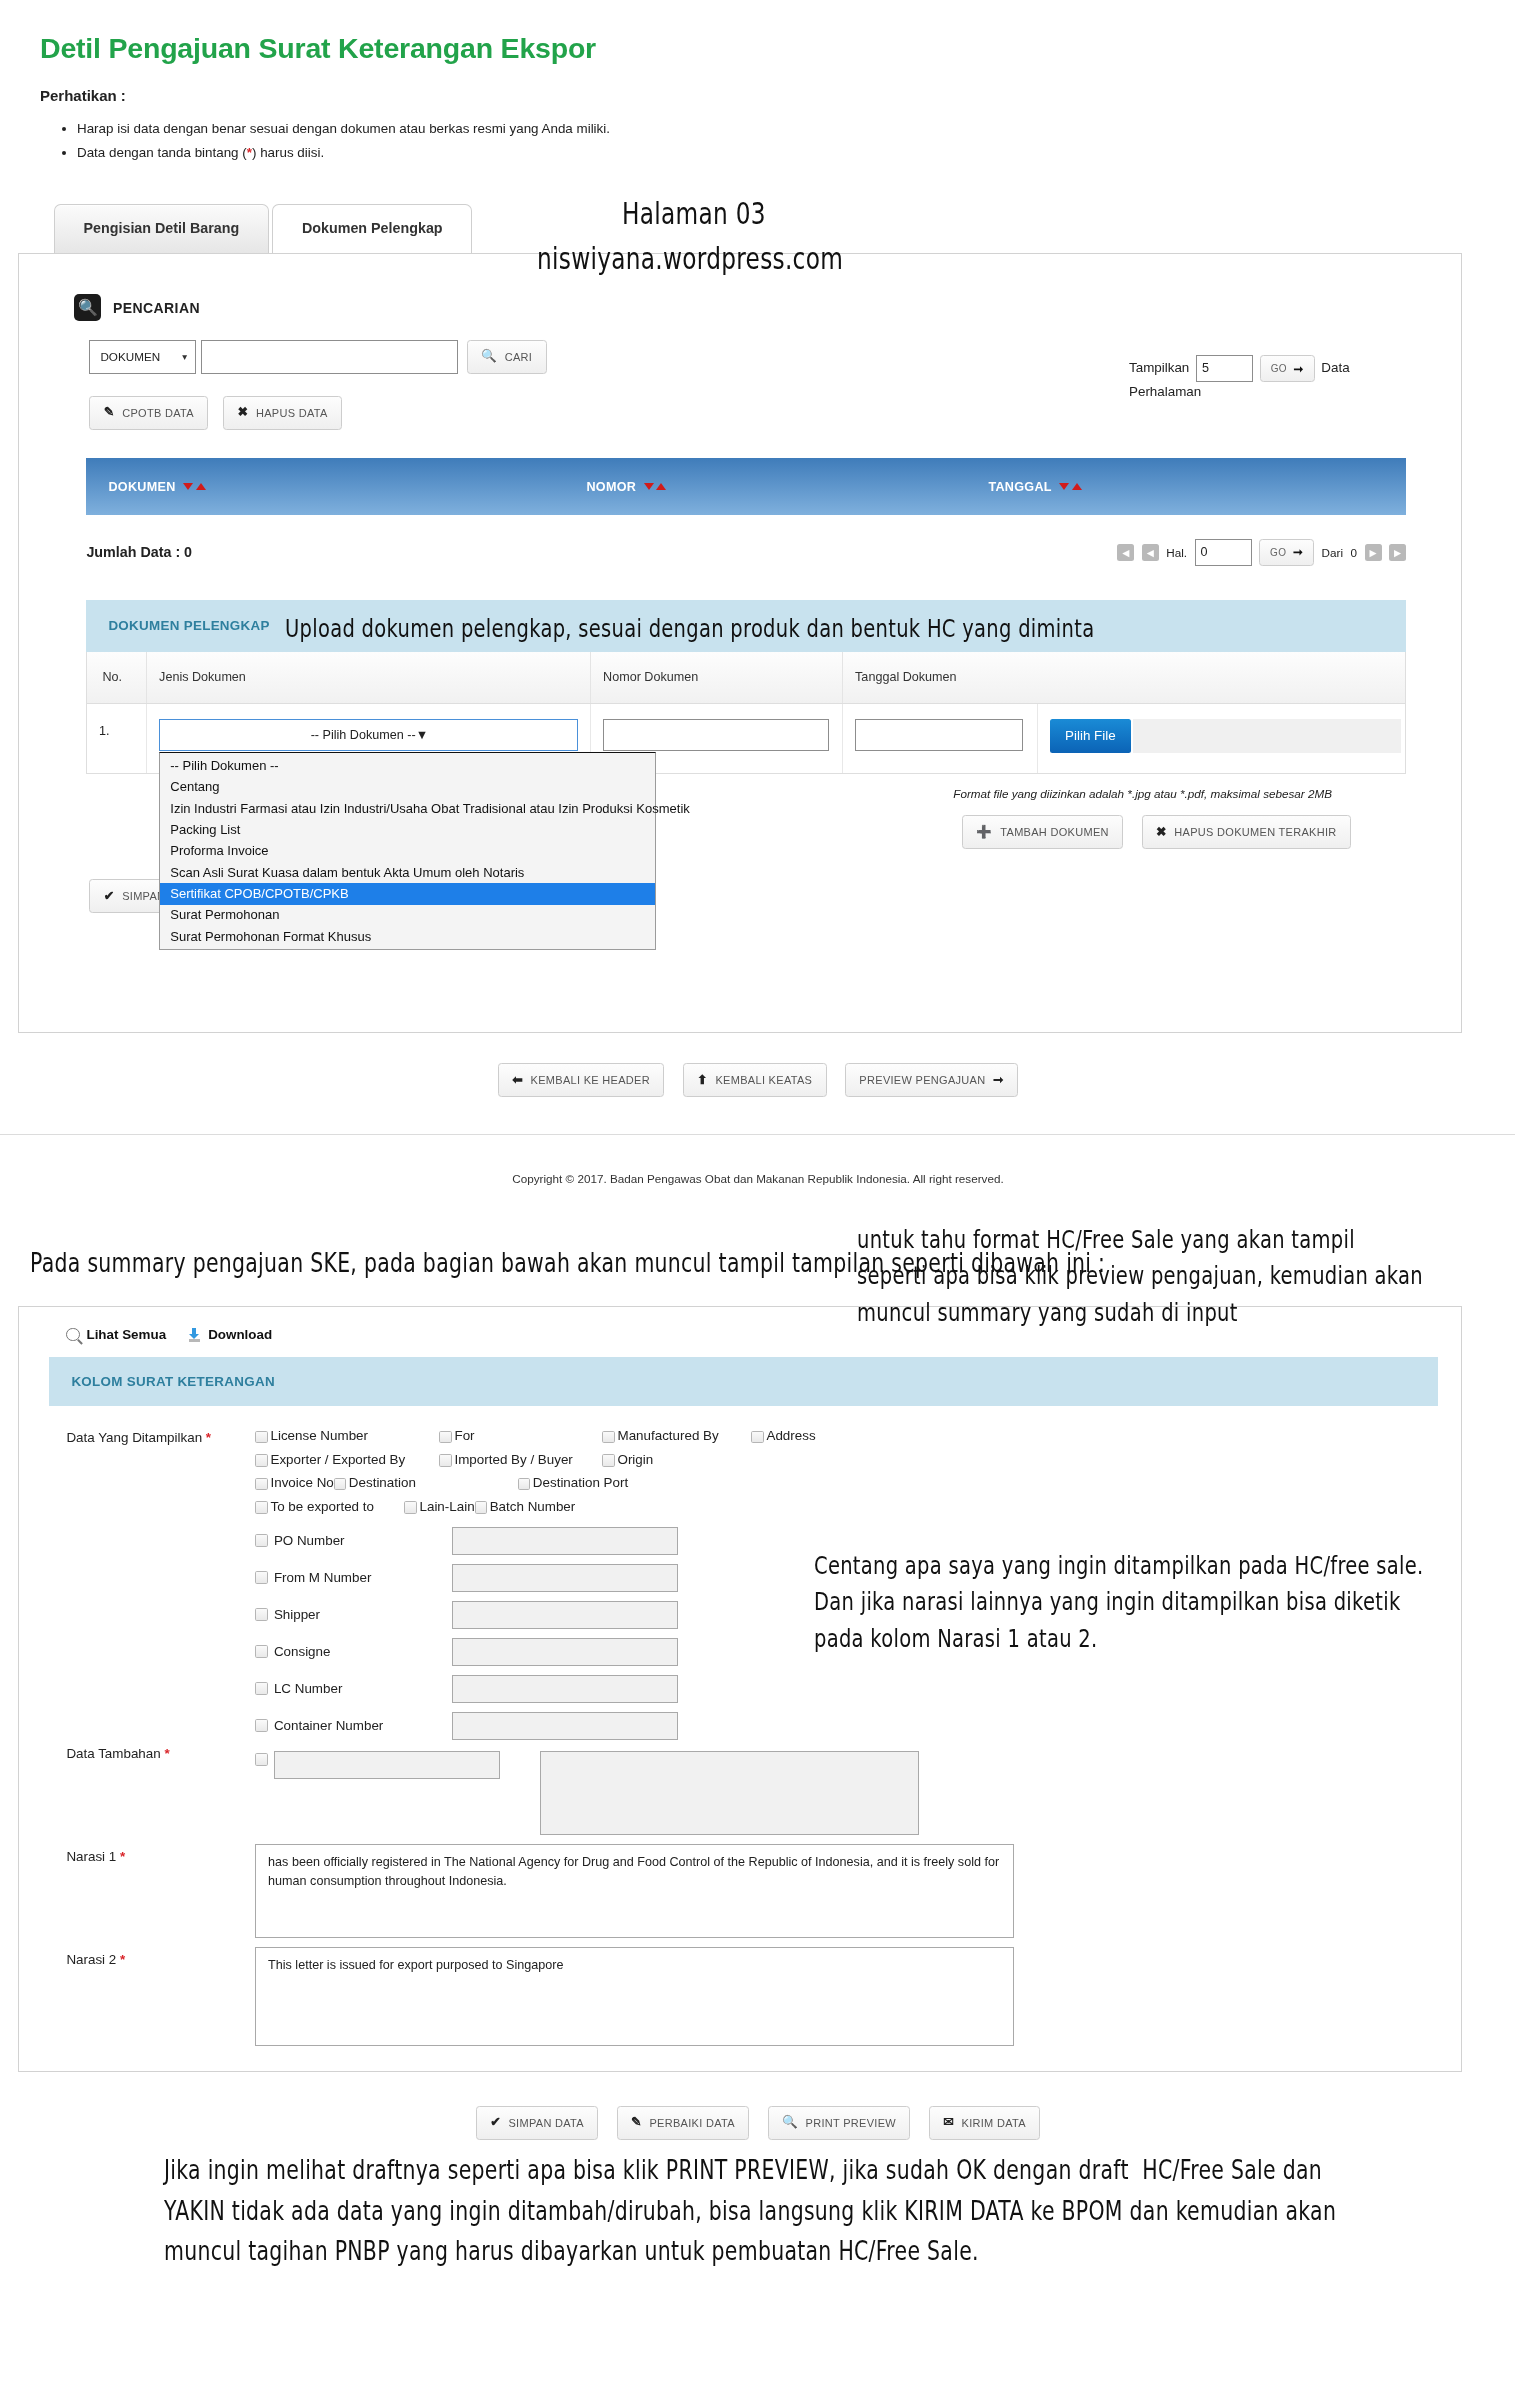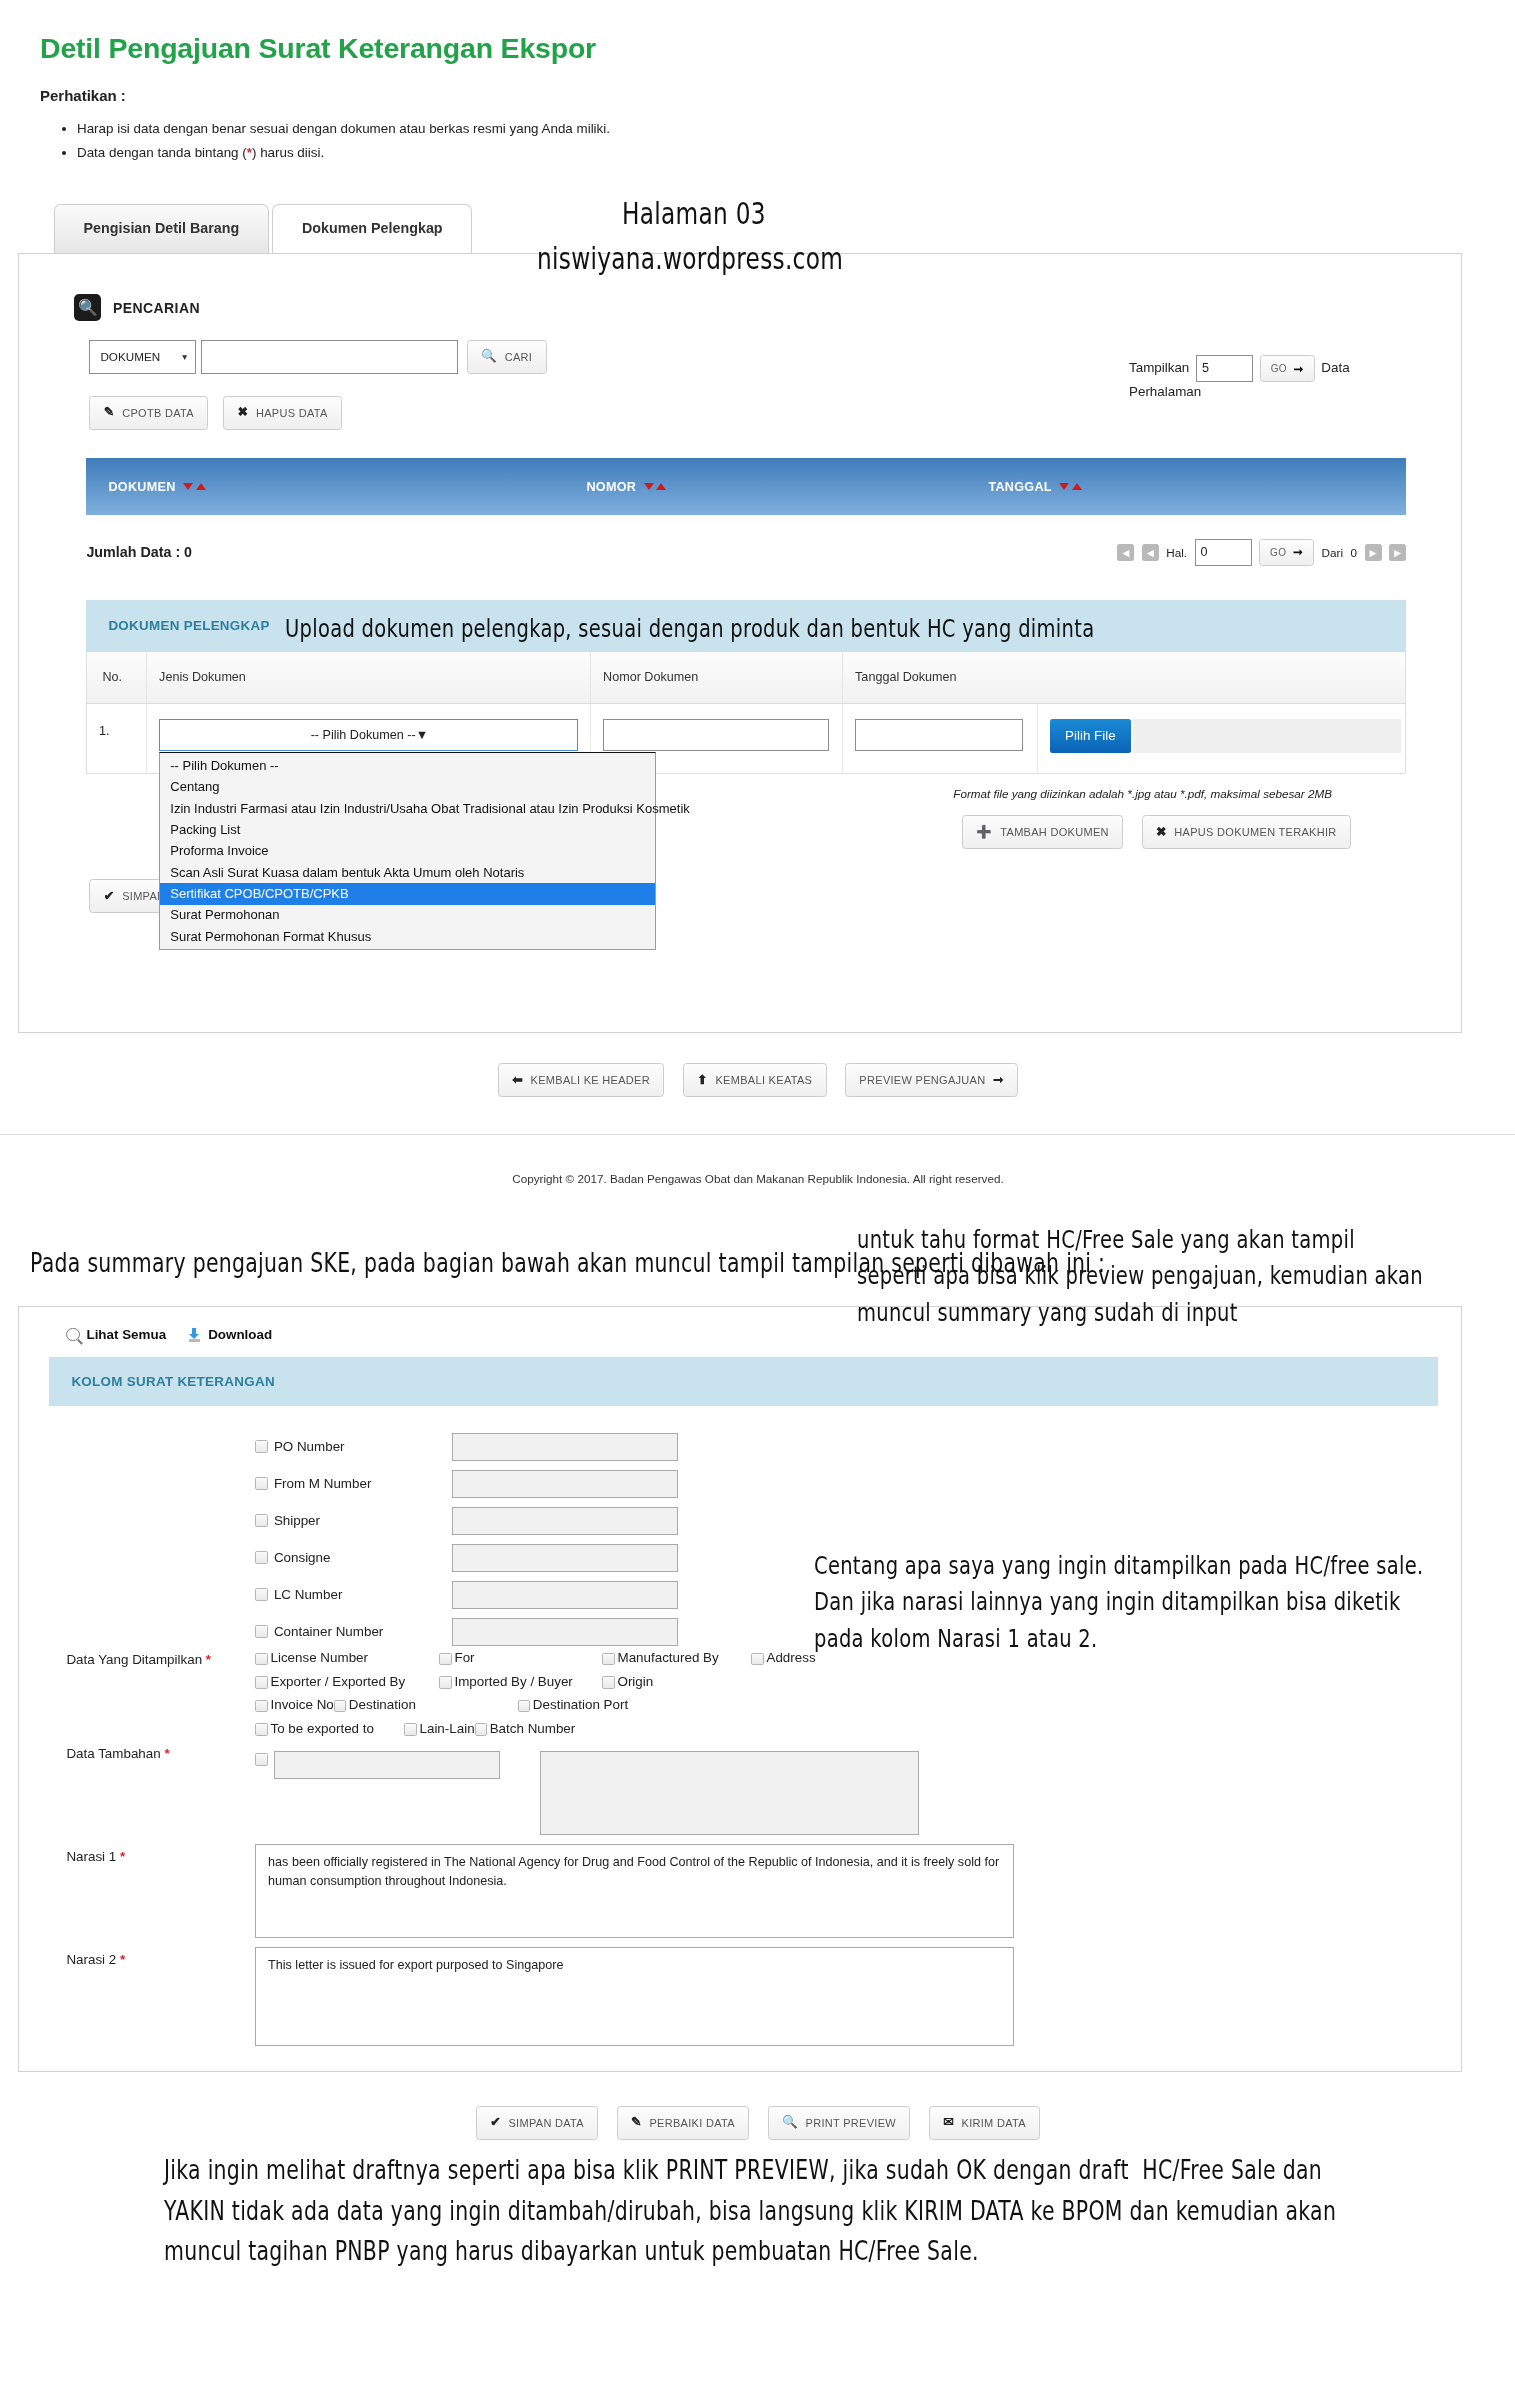--- a/index.html
+++ b/index.html
@@ -516,20 +516,81 @@
       </div>
     </div>
 
     <div class="ks-head">
       <div class="t">KOLOM SURAT KETERANGAN</div>
     </div>
 
     <div class="form2">
 
       <div class="frow">
+        <div class="flabel"><span>Data Yang Ditampilkan</span> <span class="star">*</span></div>
+        <div class="cbgrid">
+          <div class="cbcell w1">
+              <i class="cb"></i>
+              <span>License Number</span>
+            </div>
+          <div class="cbcell w2">
+              <i class="cb"></i>
+              <span>For</span>
+            </div>
+          <div class="cbcell w3">
+              <i class="cb"></i>
+              <span>Manufactured By</span>
+            </div>
+          <div class="cbcell w4">
+              <i class="cb"></i>
+              <span>Address</span>
+            </div>
+
+          <div class="cbcell w1">
+              <i class="cb"></i>
+              <span>Exporter / Exported By</span>
+            </div>
+          <div class="cbcell w2">
+              <i class="cb"></i>
+              <span>Imported By / Buyer</span>
+            </div>
+          <div class="cbcell w3">
+              <i class="cb"></i>
+              <span>Origin</span>
+            </div>
+          <div class="cbcell w4">
+              <i class="cb"></i>
+              <span>Invoice No</span>
+            </div>
+
+          <div class="cbcell w1">
+              <i class="cb"></i>
+              <span>Destination</span>
+            </div>
+          <div class="cbcell w2">
+              <i class="cb"></i>
+              <span>Destination Port</span>
+            </div>
+          <div class="cbcell w3">
+              <i class="cb"></i>
+              <span>To be exported to</span>
+            </div>
+          <div class="cbcell w4">
+              <i class="cb"></i>
+              <span>Lain-Lain</span>
+            </div>
+
+          <div class="cbcell w1">
+              <i class="cb"></i>
+              <span>Batch Number</span>
+            </div>
+        </div>
+      </div>
+
+      <div class="frow">
         <div class="flabel"></div>
         <div class="stack">
           <div class="srow">
               <i class="cb"></i>
               <span class="slabel">PO Number</span>
               <span class="sinput"></span>
             </div>
           <div class="srow">
               <i class="cb"></i>
               <span class="slabel">From M Number</span>
@@ -547,81 +608,20 @@
             </div>
           <div class="srow">
               <i class="cb"></i>
               <span class="slabel">LC Number</span>
               <span class="sinput"></span>
             </div>
           <div class="srow">
               <i class="cb"></i>
               <span class="slabel">Container Number</span>
               <span class="sinput"></span>
-            </div>
-        </div>
-      </div>
-
-      <div class="frow">
-        <div class="flabel"><span>Data Yang Ditampilkan</span> <span class="star">*</span></div>
-        <div class="cbgrid">
-          <div class="cbcell w1">
-              <i class="cb"></i>
-              <span>License Number</span>
-            </div>
-          <div class="cbcell w2">
-              <i class="cb"></i>
-              <span>For</span>
-            </div>
-          <div class="cbcell w3">
-              <i class="cb"></i>
-              <span>Manufactured By</span>
-            </div>
-          <div class="cbcell w4">
-              <i class="cb"></i>
-              <span>Address</span>
-            </div>
-
-          <div class="cbcell w1">
-              <i class="cb"></i>
-              <span>Exporter / Exported By</span>
-            </div>
-          <div class="cbcell w2">
-              <i class="cb"></i>
-              <span>Imported By / Buyer</span>
-            </div>
-          <div class="cbcell w3">
-              <i class="cb"></i>
-              <span>Origin</span>
-            </div>
-          <div class="cbcell w4">
-              <i class="cb"></i>
-              <span>Invoice No</span>
-            </div>
-
-          <div class="cbcell w1">
-              <i class="cb"></i>
-              <span>Destination</span>
-            </div>
-          <div class="cbcell w2">
-              <i class="cb"></i>
-              <span>Destination Port</span>
-            </div>
-          <div class="cbcell w3">
-              <i class="cb"></i>
-              <span>To be exported to</span>
-            </div>
-          <div class="cbcell w4">
-              <i class="cb"></i>
-              <span>Lain-Lain</span>
-            </div>
-
-          <div class="cbcell w1">
-              <i class="cb"></i>
-              <span>Batch Number</span>
             </div>
         </div>
       </div>
 
       <div class="frow">
         <div class="flabel"><span>Data Tambahan</span> <span class="star">*</span></div>
         <div class="dt-row">
           <i class="cb"></i>
           <span class="dt-small"></span>
           <span class="dt-big"></span>

